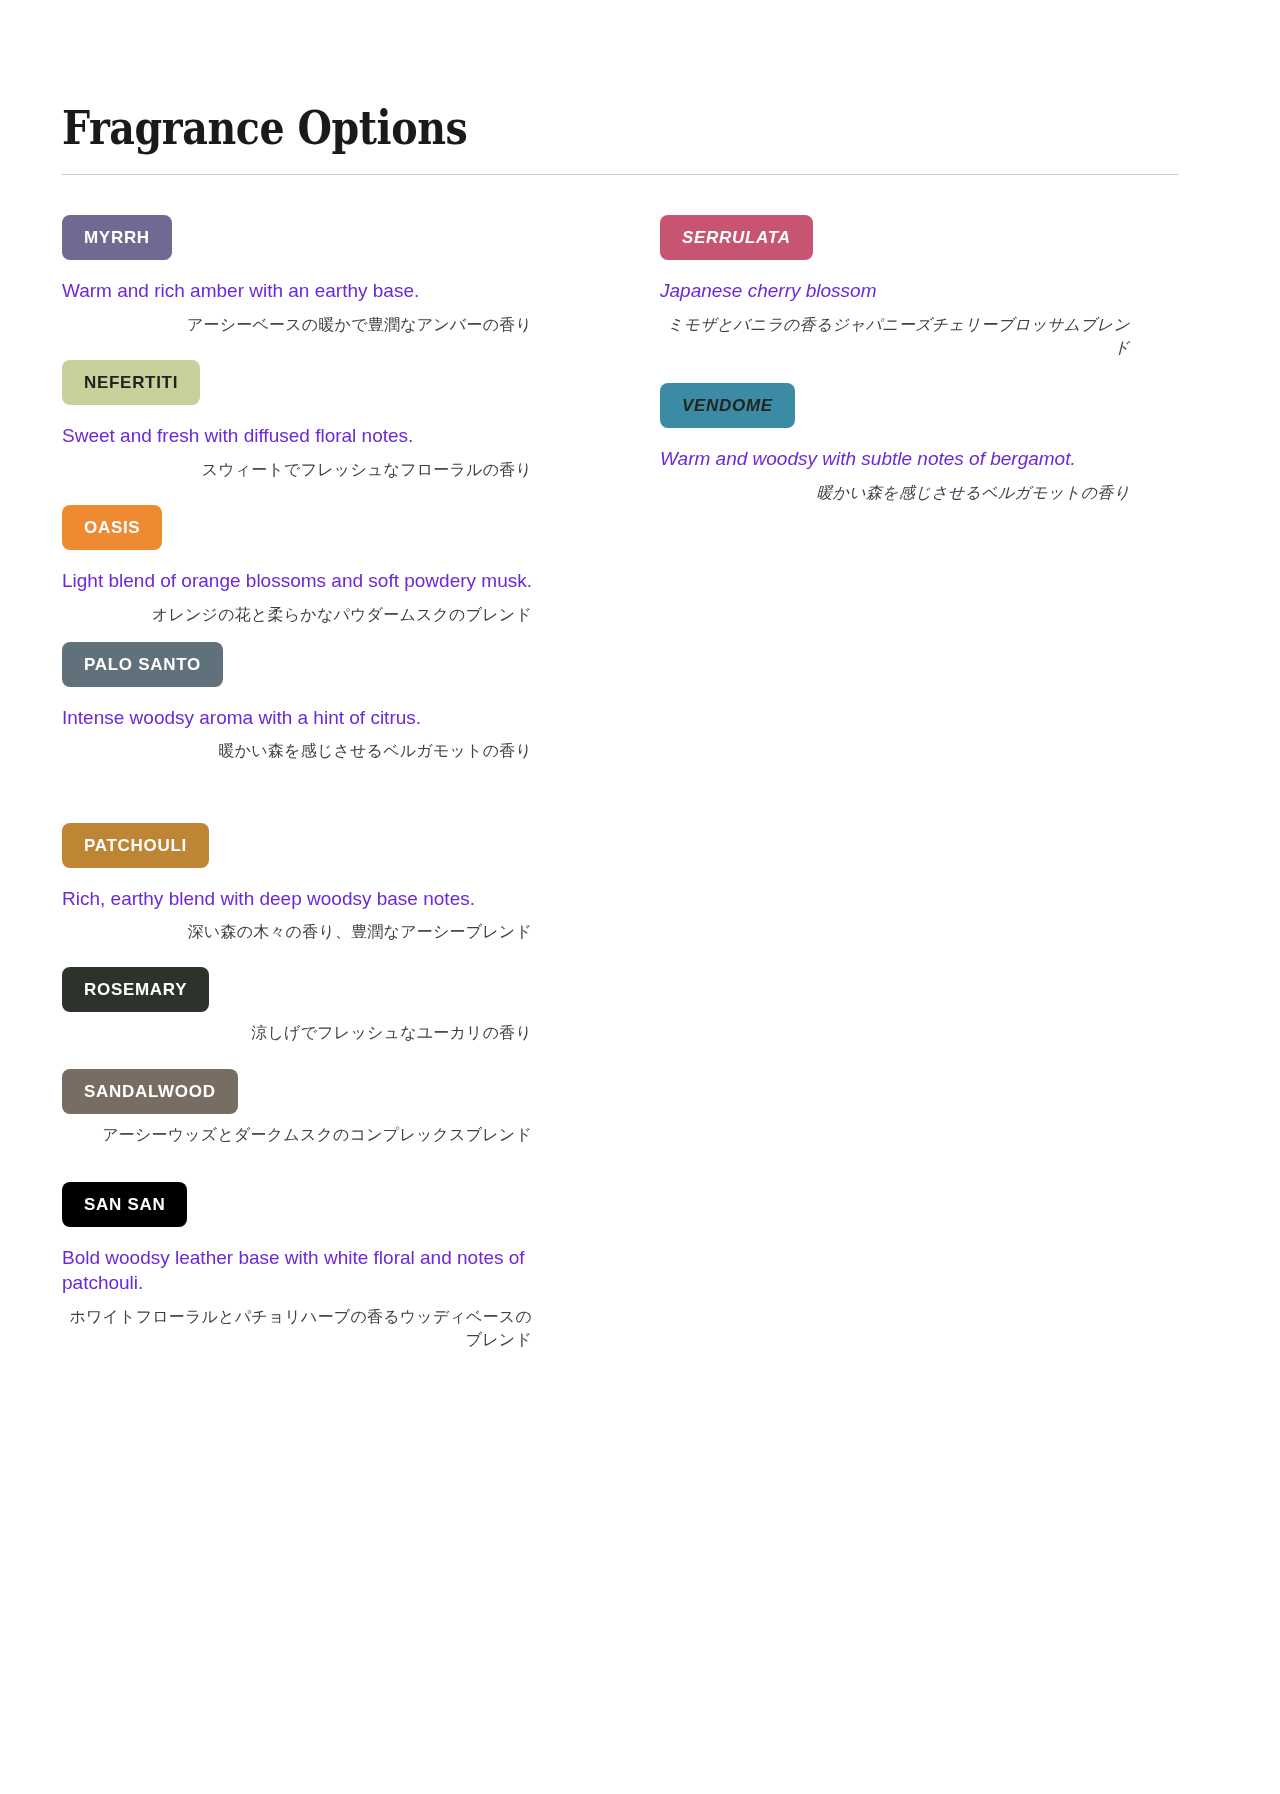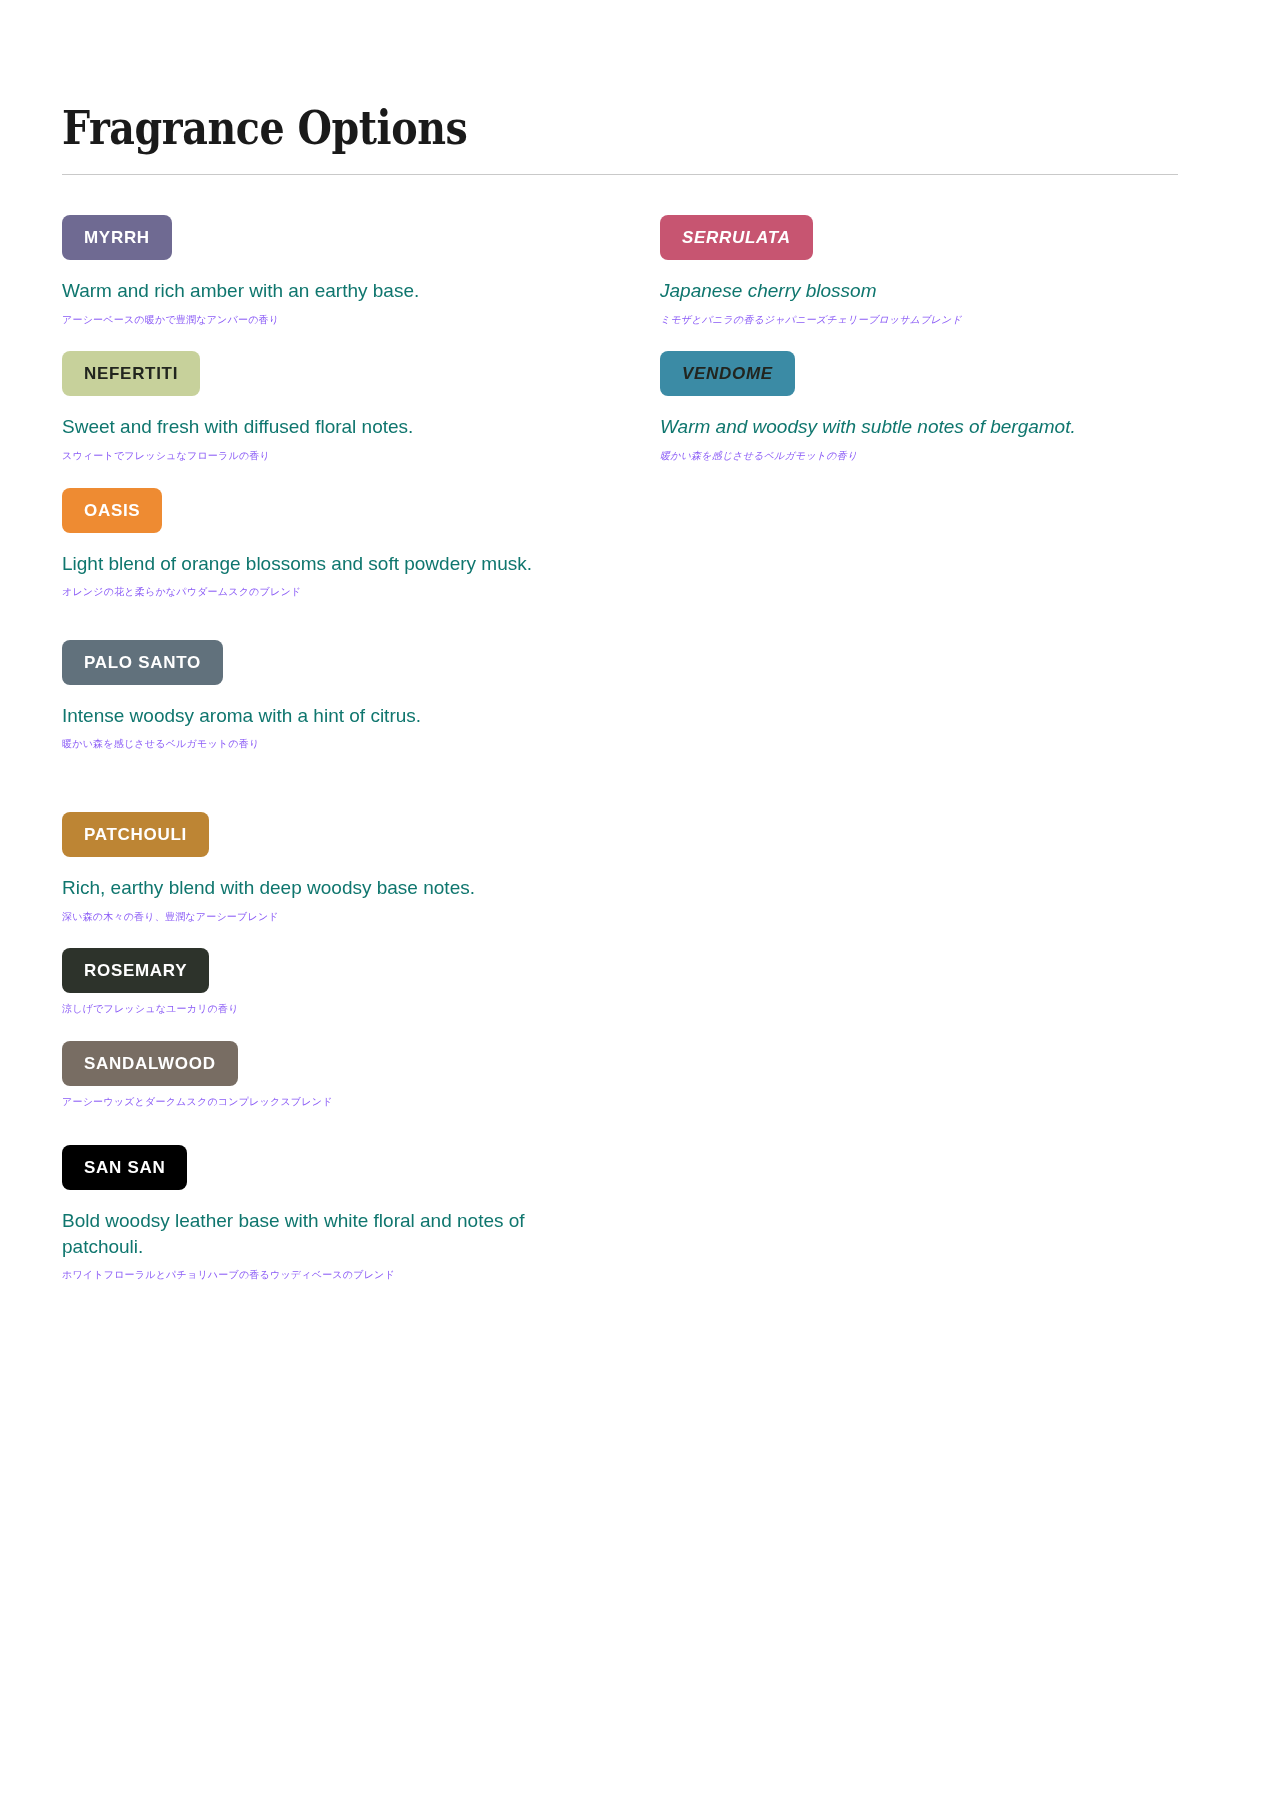--- a/index.html
+++ b/index.html
@@ -84,48 +84,49 @@
     min-width: 66px;
     text-align: center;
     box-sizing: border-box;
   }
   .badge.dark-text {
     color: #22251f;
   }
   .desc-en {
     font-size: 19px;
     line-height: 1.35;
-    color: #0f766e;
+    color: #6d28d9;
     margin: 18px 0 0 0;
     max-width: 500px;
   }
   .desc-ja {
-    font-size: 10px;
+    font-size: 16px;
     line-height: 1.45;
-    color: #8b5cf6;
+    color: #404040;
     margin: 9px 0 0 0;
     max-width: 470px;
     letter-spacing: 0.2px;
+    text-align: right;
   }
 </style>
 </head>
 <body>
 
 <div class="page">
 
   <div class="header">
     <h1 class="page-title">Fragrance Options</h1>
   </div>
   <div class="title-rule"></div>
 
   <div class="columns">
     <div class="col col-left">
         <div class="entry" style="margin-bottom: 24px;"><div class="badge" style="background: rgb(111, 106, 146);">MYRRH</div><p class="desc-en">Warm and rich amber with an earthy base.</p><p class="desc-ja">アーシーベースの暖かで豊潤なアンバーの香り</p></div>
         <div class="entry" style="margin-bottom: 24px;"><div class="badge dark-text" style="background: rgb(199, 209, 155);">NEFERTITI</div><p class="desc-en">Sweet and fresh with diffused floral notes.</p><p class="desc-ja">スウィートでフレッシュなフローラルの香り</p></div>
-        <div class="entry" style="margin-bottom: 40px;"><div class="badge" style="background: rgb(238, 139, 50);">OASIS</div><p class="desc-en">Light blend of orange blossoms and soft powdery musk.</p><p class="desc-ja">オレンジの花と柔らかなパウダームスクのブレンド</p></div>
+        <div class="entry" style="margin-bottom: 16px;"><div class="badge" style="background: rgb(238, 139, 50);">OASIS</div><p class="desc-en">Light blend of orange blossoms and soft powdery musk.</p><p class="desc-ja">オレンジの花と柔らかなパウダームスクのブレンド</p></div>
         <div class="entry" style="margin-bottom: 60px;"><div class="badge" style="background: rgb(97, 113, 124);">PALO SANTO</div><p class="desc-en">Intense woodsy aroma with a hint of citrus.</p><p class="desc-ja">暖かい森を感じさせるベルガモットの香り</p></div>
         <div class="entry" style="margin-bottom: 24px;"><div class="badge" style="background: rgb(189, 133, 52);">PATCHOULI</div><p class="desc-en">Rich, earthy blend with deep woodsy base notes.</p><p class="desc-ja">深い森の木々の香り、豊潤なアーシーブレンド</p></div>
         <div class="entry" style="margin-bottom: 24px;"><div class="badge" style="background: rgb(45, 51, 43);">ROSEMARY</div><p class="desc-ja">涼しげでフレッシュなユーカリの香り</p></div>
         <div class="entry" style="margin-bottom: 36px;"><div class="badge" style="background: rgb(120, 109, 99);">SANDALWOOD</div><p class="desc-ja">アーシーウッズとダークムスクのコンプレックスブレンド</p></div>
         <div class="entry" style="margin-bottom: 0px;"><div class="badge" style="background: #000000;">SAN SAN</div><p class="desc-en">Bold woodsy leather base with white floral and notes of patchouli.</p><p class="desc-ja">ホワイトフローラルとパチョリハーブの香るウッディベースのブレンド</p></div>
       </div>
     <div class="col col-right">
         <div class="entry" style="margin-bottom: 24px;"><div class="badge" style="background: rgb(199, 85, 113);">SERRULATA</div><p class="desc-en">Japanese cherry blossom</p><p class="desc-ja">ミモザとバニラの香るジャパニーズチェリーブロッサムブレンド</p></div>
         <div class="entry" style="margin-bottom: 0px;"><div class="badge dark-text" style="background: rgb(59, 139, 165);">VENDOME</div><p class="desc-en">Warm and woodsy with subtle notes of bergamot.</p><p class="desc-ja">暖かい森を感じさせるベルガモットの香り</p></div>
       </div>

